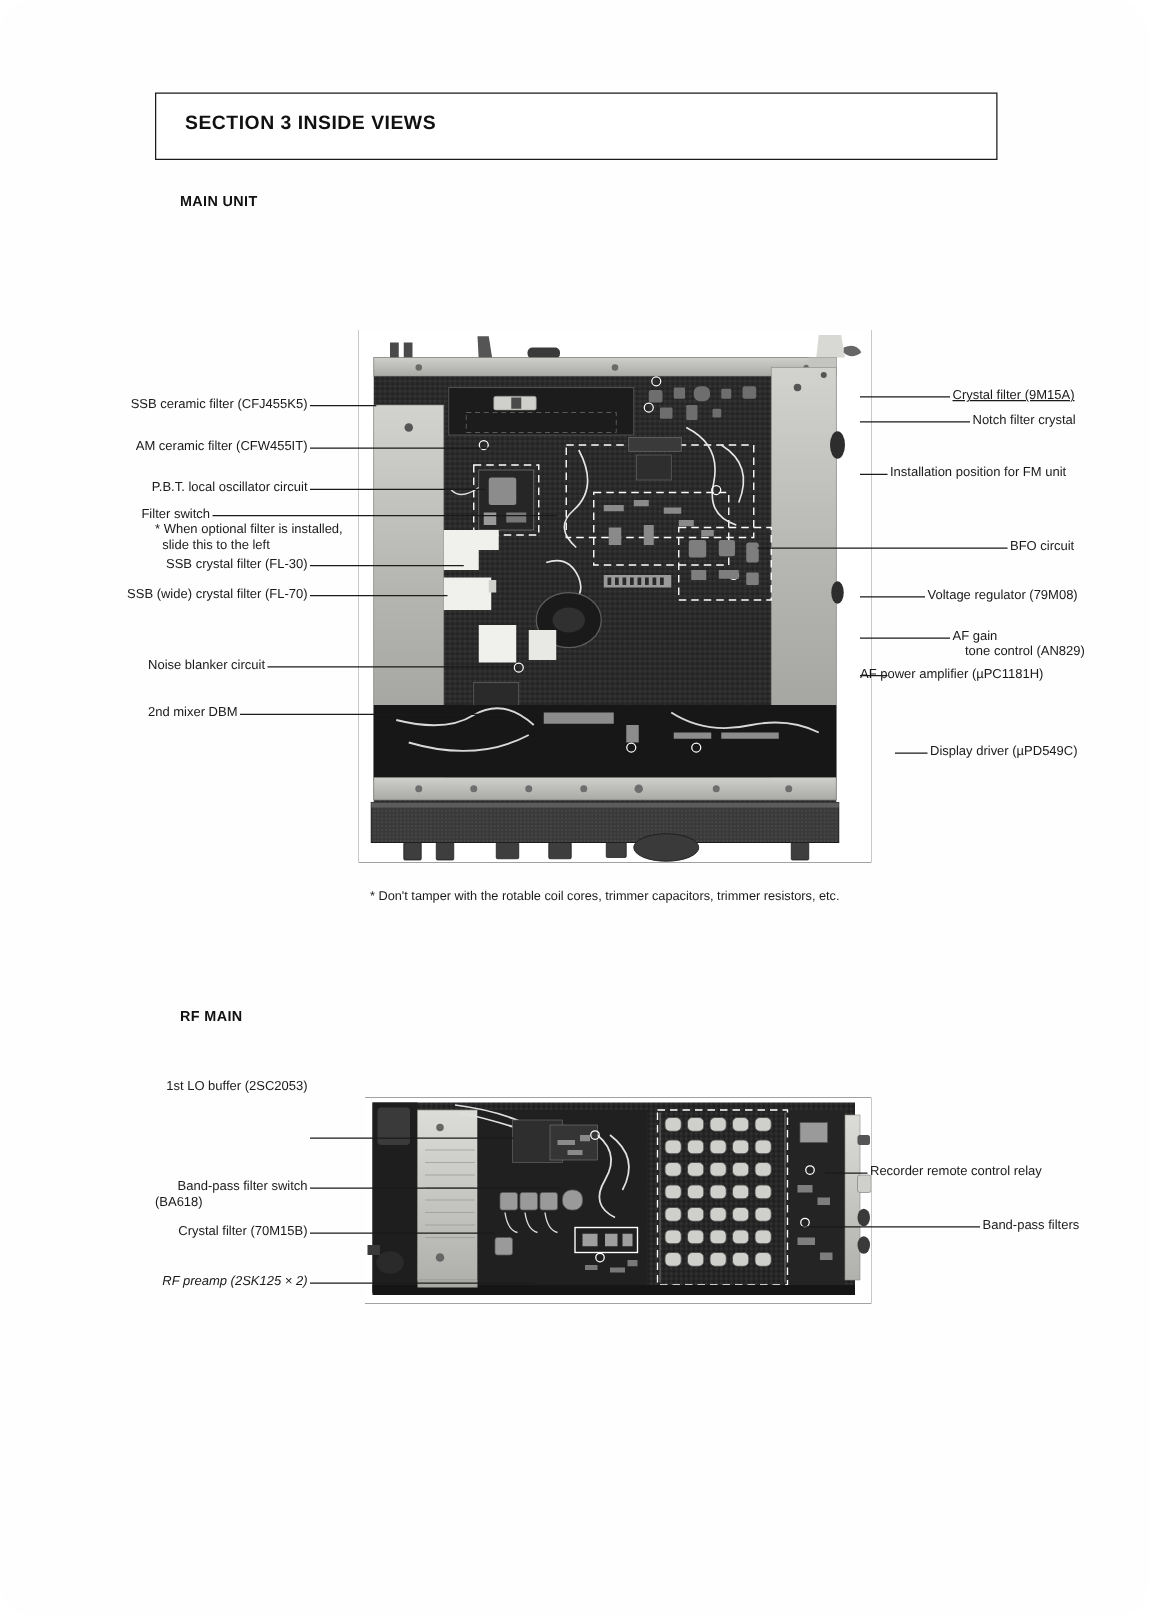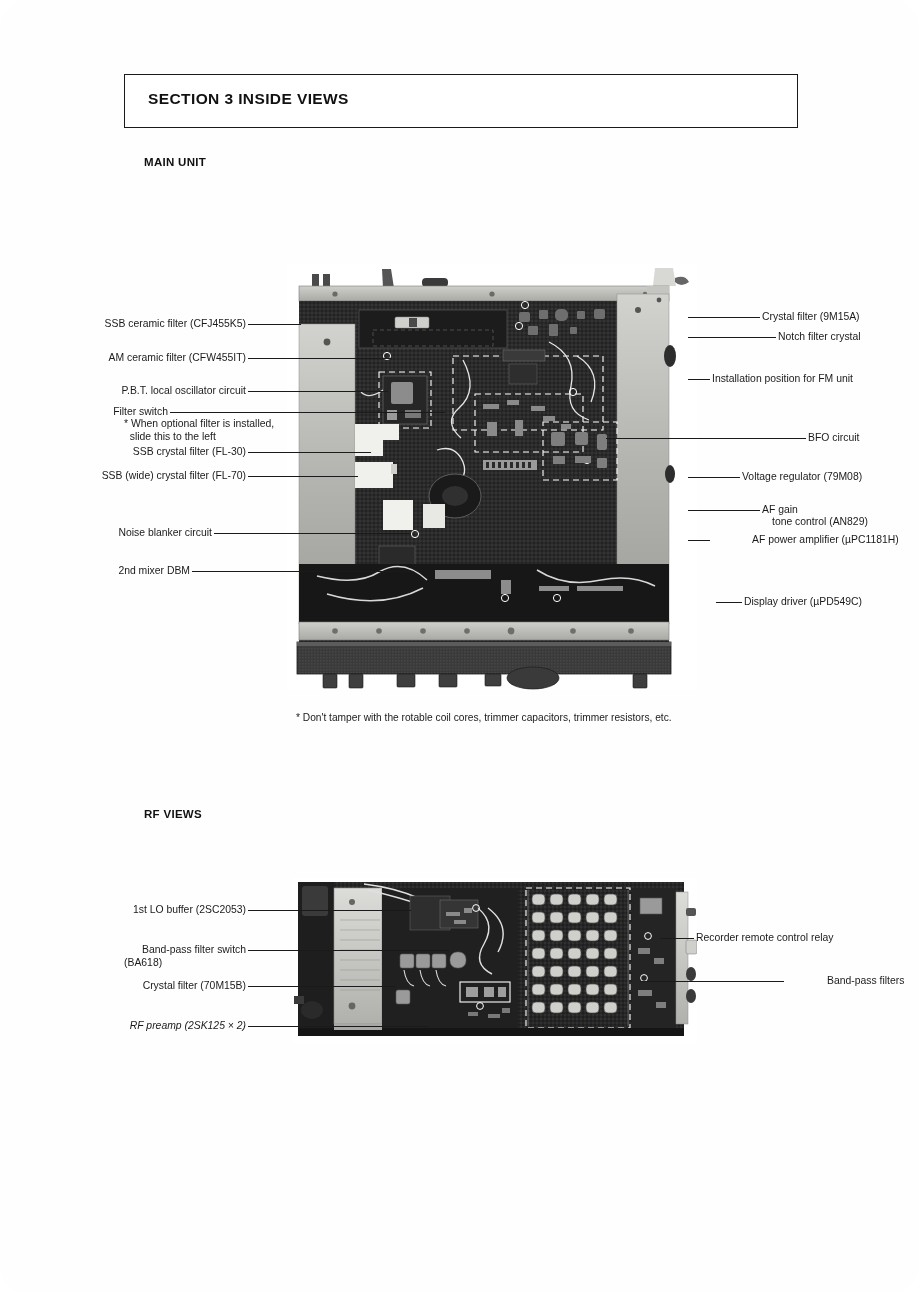--- a/index.html
+++ b/index.html
@@ -298,48 +298,48 @@
 
   <div class="label right-al" style="left:66px; top:470px; width:180px;">SSB (wide) crystal filter (FL-70)</div>
   <div class="leader" style="left:248px; top:476px; width:110px;"></div>
 
   <div class="label right-al" style="left:80px; top:527px; width:132px;">Noise blanker circuit</div>
   <div class="leader" style="left:214px; top:533px; width:197px;"></div>
 
   <div class="label right-al" style="left:80px; top:565px; width:110px;">2nd mixer DBM</div>
   <div class="leader" style="left:192px; top:571px; width:218px;"></div>
 
-  <div class="label" style="left:762px; top:311px;">Crystal filter (9M15A)</div>
+  <div class="label" style="left:762px; top:311px;text-decoration:underline;">Crystal filter (9M15A)</div>
   <div class="leader" style="left:688px; top:317px; width:72px;"></div>
 
   <div class="label" style="left:778px; top:331px;">Notch filter crystal</div>
   <div class="leader" style="left:688px; top:337px; width:88px;"></div>
 
   <div class="label" style="left:712px; top:373px;">Installation position for FM unit</div>
   <div class="leader" style="left:688px; top:379px; width:22px;"></div>
 
   <div class="label" style="left:808px; top:432px;">BFO circuit</div>
   <div class="leader" style="left:606px; top:438px; width:200px;"></div>
 
   <div class="label" style="left:742px; top:471px;text-align:right;">Voltage regulator (79M08)</div>
   <div class="leader" style="left:688px; top:477px; width:52px;"></div>
 
   <div class="label" style="left:762px; top:504px;">AF gain</div>
   <div class="label" style="left:772px; top:516px;">tone control (AN829)</div>
   <div class="leader" style="left:688px; top:510px; width:72px;"></div>
 
-  <div class="label" style="left:752px; top:534px;">AF power amplifier (µPC1181H)</div>
+  <div class="label" style="left:688px; top:534px;">AF power amplifier (µPC1181H)</div>
   <div class="leader" style="left:688px; top:540px; width:22px;"></div>
 
   <div class="label" style="left:744px; top:596px;">Display driver (µPD549C)</div>
   <div class="leader" style="left:716px; top:602px; width:26px;"></div>
 
   <div class="footnote">* Don't tamper with the rotable coil cores, trimmer capacitors, trimmer resistors, etc.</div>
 
-  <div class="unit-heading" id="rf-unit-heading">RF VIEWS</div>
+  <div class="unit-heading" id="rf-unit-heading">RF MAIN</div>
 
   <div class="photo" id="rf-photo">
     <svg viewBox="0 0 405 165" preserveAspectRatio="none">
       <defs>
         <pattern id="rnoise" width="4" height="4" patternUnits="userSpaceOnUse">
           <rect width="4" height="4" fill="#262626"></rect>
           <rect width="2" height="2" fill="#303030"></rect>
           <rect x="2" y="2" width="2" height="2" fill="#1f1f1f"></rect>
         </pattern>
         <linearGradient id="rrail" x1="0" y1="0" x2="0" y2="1">
@@ -474,33 +474,33 @@
       <rect x="394" y="30" width="10" height="8" rx="2" fill="#555"></rect>
       <rect x="394" y="62" width="11" height="14" rx="2" fill="#cfcfcb" stroke="#777" stroke-width="0.5"></rect>
       <ellipse cx="399" cy="96" rx="5" ry="7" fill="#3a3a3a"></ellipse>
       <ellipse cx="399" cy="118" rx="5" ry="7" fill="#3a3a3a"></ellipse>
 
       <rect x="6" y="150" width="386" height="8" fill="#151515"></rect>
       <rect x="42" y="146" width="48" height="6" fill="#a8a8a4"></rect>
     </svg>
   </div>
 
-  <div class="label right-al" style="left:80px; top:904px; width:166px;">1st LO buffer (2SC2053)</div>
+  <div class="label right-al" style="left:80px; top:864px; width:166px;">1st LO buffer (2SC2053)</div>
   <div class="leader" style="left:248px; top:910px; width:163px;"></div>
 
   <div class="label right-al" style="left:80px; top:944px; width:166px;">Band-pass filter switch</div>
   <div class="label" style="left:124px; top:957px;">(BA618)</div>
   <div class="leader" style="left:248px; top:950px; width:201px;"></div>
 
   <div class="label right-al" style="left:80px; top:980px; width:166px;">Crystal filter (70M15B)</div>
   <div class="leader" style="left:248px; top:986px; width:148px;"></div>
 
   <div class="label right-al" style="left:80px; top:1020px; width:166px;font-style:italic;">RF preamp (2SK125 × 2)</div>
   <div class="leader" style="left:248px; top:1026px; width:180px;"></div>
 
   <div class="label" style="left:696px; top:932px;">Recorder remote control relay</div>
   <div class="leader" style="left:660px; top:938px; width:34px;"></div>
 
-  <div class="label" style="left:786px; top:975px;margin-left:41px;">Band-pass filters</div>
+  <div class="label" style="left:786px; top:975px;">Band-pass filters</div>
   <div class="leader" style="left:640px; top:981px; width:144px;"></div>
 
 
 </div>
 
 </body></html>

